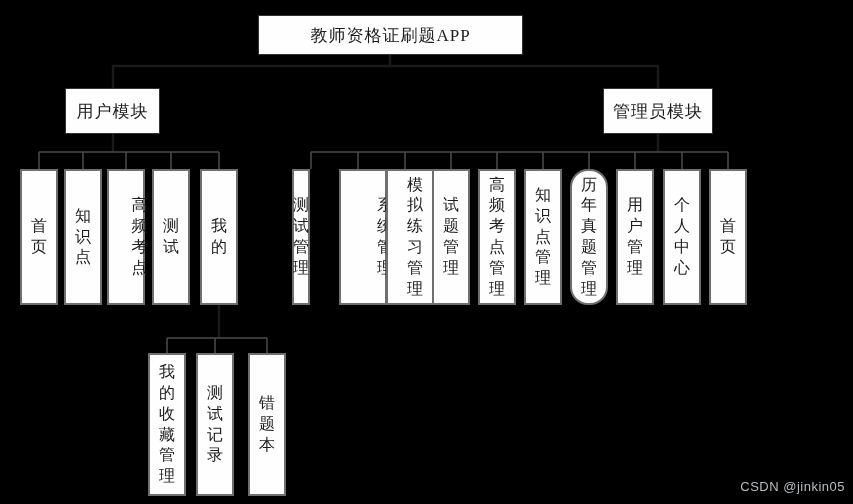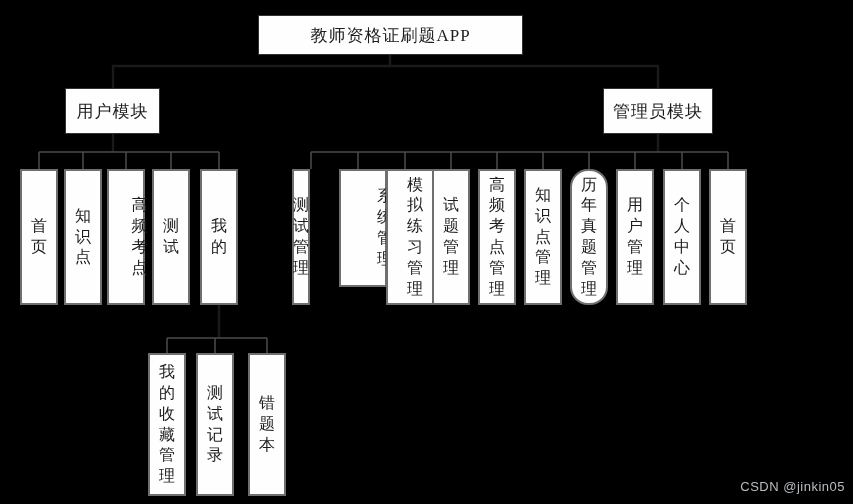--- a/index.html
+++ b/index.html
@@ -128,21 +128,21 @@
   <div class="node v-node" style="left:196px; top:353px; width:38px; height:143px;">
     <div class="vtext">测试记录</div>
   </div>
   <div class="node v-node" style="left:248px; top:353px; width:38px; height:143px;">
     <div class="vtext">错题本</div>
   </div>
 
   <div class="node v-node" style="left:292px; top:169px; width:18px; height:136px;">
     <div class="vtext">测试管理</div>
   </div>
-  <div class="node v-node" style="left:339px; top:169px; width:38px; height:118px;padding-left:44px;">
+  <div class="node v-node" style="left:339px; top:169px; width:38px; height:136px;padding-left:44px;">
     <div class="vtext">系统管理</div>
   </div>
   <div class="node v-node" style="left:386px; top:169px; width:58px; height:136px;">
     <div class="vtext">模拟练习管理</div>
   </div>
   <div class="node v-node" style="left:432px; top:169px; width:38px; height:136px;">
     <div class="vtext">试题管理</div>
   </div>
   <div class="node v-node" style="left:478px; top:169px; width:38px; height:136px;">
     <div class="vtext">高频考点管理</div>

